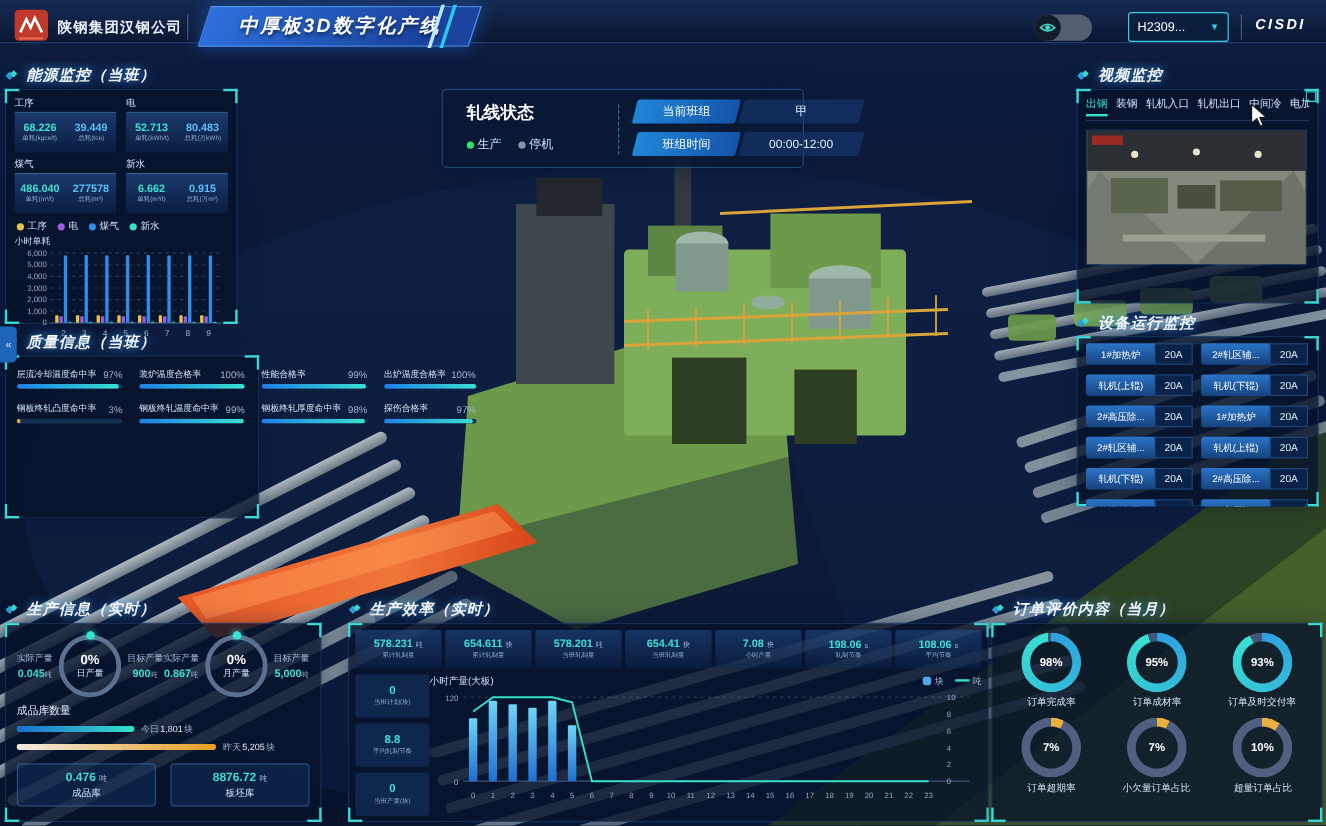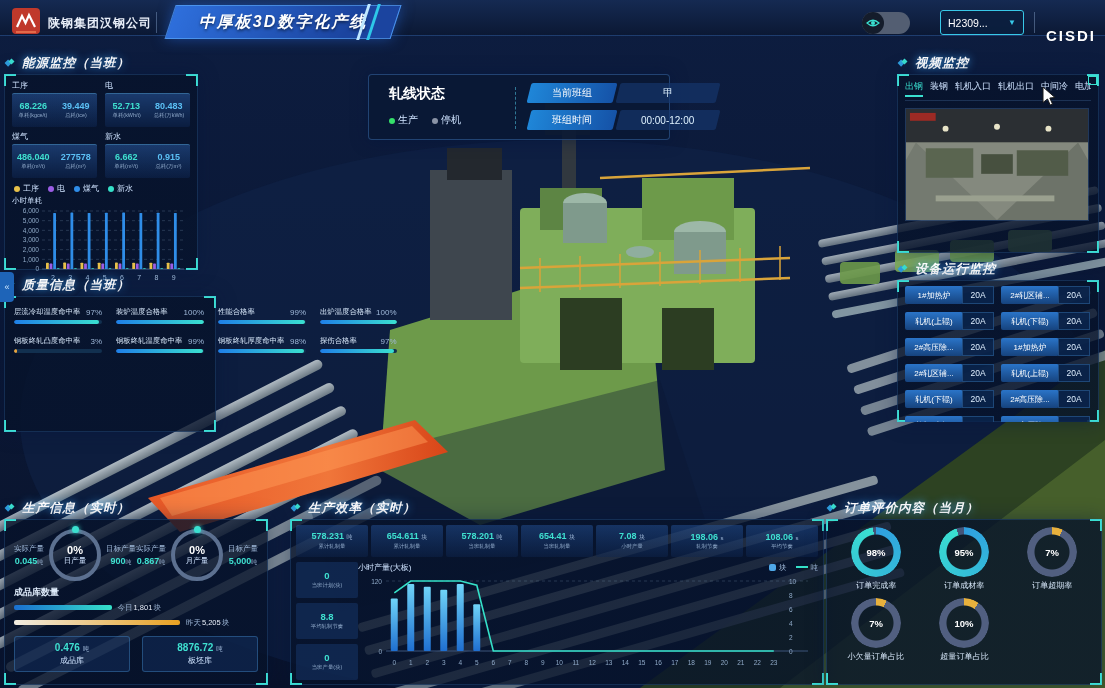--- a/index.html
+++ b/index.html
@@ -13,21 +13,21 @@
 .hdr-sep{position:absolute;top:12px;width:1px;height:21px;background:rgba(150,180,220,.4)}
 .sep1{left:156px}.sep2{left:1034px}
 .title-badge{position:absolute;left:170px;top:5px;height:34px;padding:0 28px;background:linear-gradient(100deg,#2e6fdc 0%,#1b449f 80%);transform:skewX(-18deg);border:1px solid rgba(100,180,255,.55);display:flex;align-items:center;box-shadow:0 0 14px rgba(40,110,230,.5)}
 .title-text{display:inline-block;transform:skewX(18deg);font-size:16px;font-weight:bold;font-style:italic;color:#fff;letter-spacing:2px;text-shadow:0 2px 3px rgba(0,0,0,.5)}
 .stripe{position:absolute;top:4px;width:3px;height:36px;transform:skewX(-18deg)}
 .st1{left:362px;background:#bfe8ff}.st2{left:372px;background:#2ec8e8}
 .eye-toggle{position:absolute;left:862px;top:12px;width:48px;height:22px;border-radius:11px;background:#535e72;cursor:pointer}
 .eye-knob{position:absolute;left:0;top:0;width:22px;height:22px;border-radius:50%;background:#141c2b;display:flex;align-items:center;justify-content:center}
 .heat-select{position:absolute;left:940px;top:10px;width:84px;height:25px;border:1px solid #38c8e8;border-radius:3px;background:rgba(10,30,62,.85);display:flex;align-items:center;padding:0 7px;font-size:10.5px;color:#fff;cursor:pointer}
 .caret{margin-left:auto;color:#38c8e8;font-size:8px}
-.brand{position:absolute;left:1046px;top:27px;font-size:15px;font-weight:bold;color:#fff;letter-spacing:2px;}
+.brand{position:absolute;left:1046px;top:13px;font-size:12px;font-weight:bold;color:#fff;letter-spacing:2px;font-style:italic}
 .edge-tab{position:absolute;left:0;top:272px;width:14px;height:30px;z-index:6;background:#1e64b8;border-radius:0 4px 4px 0;color:#cfe8ff;font-size:9px;display:flex;align-items:center;justify-content:center;cursor:pointer}
 
 .panel{position:absolute;z-index:3}
 .p-title{display:flex;align-items:center;gap:6px;height:22px;font-size:12.5px;font-weight:bold;font-style:italic;color:#fff;letter-spacing:1px;text-shadow:0 0 8px rgba(60,170,255,.9)}
 .p-body{position:relative;background:
  linear-gradient(#3ae0d0,#3ae0d0) 0 0/12px 2px,
  linear-gradient(#3ae0d0,#3ae0d0) 0 0/2px 12px,
  linear-gradient(#3ae0d0,#3ae0d0) 100% 0/12px 2px,
  linear-gradient(#3ae0d0,#3ae0d0) 100% 0/2px 12px,
  linear-gradient(#3ae0d0,#3ae0d0) 0 100%/12px 2px,
@@ -97,21 +97,21 @@
 .gauge-row{display:flex}
 .gauge-group{flex:1;display:flex;align-items:center;justify-content:center;gap:5px;padding-top:4px}
 .gg-side{display:flex;flex-direction:column;align-items:center;gap:2px}
 .gg-k{font-size:7.5px;color:#9fb8d8;white-space:nowrap}
 .gg-v{font-size:9px;font-weight:bold;color:#3fe0d0}
 .gg-v .u{font-size:6px;color:#9fb8d8;font-weight:normal}
 .gauge{position:relative;width:52px;height:52px;border-radius:50%;border:4px solid #5c7090;display:flex;flex-direction:column;align-items:center;justify-content:center;flex:none}
 .gauge::before{content:"";position:absolute;top:-7px;left:50%;margin-left:-3.5px;width:7px;height:7px;border-radius:50%;background:#3ae0d0;box-shadow:0 0 5px #3ae0d0}
 .gauge-pct{font-size:11px;font-weight:bold;color:#fff}
 .gauge-lbl{font-size:7.5px;color:#cfe3ff}
-.inv-title{font-size:9px;font-weight:bold;color:#dce9f8;margin-top:5px}
+.inv-title{font-size:9px;font-weight:normal;color:#dce9f8;margin-top:5px}
 .inv-row{display:flex;align-items:center;height:13px;margin-top:2px}
 .inv-fill{height:5px;border-radius:2px}
 .inv-fill.teal{background:linear-gradient(90deg,#1a6fd0,#35e0c8)}
 .inv-fill.orange{background:linear-gradient(90deg,#f2ede2,#e8a021)}
 .inv-txt{font-size:7.5px;color:#9fb8d8;margin-left:6px;white-space:nowrap}
 .inv-num{color:#e8eef8;margin:0 1px}
 .inv-boxes{display:flex;gap:12px;margin-top:7px}
 .inv-box{flex:1;height:36px;background:rgba(22,55,110,.4);border:1px solid rgba(80,160,230,.35);border-radius:3px;display:flex;flex-direction:column;align-items:center;justify-content:center}
 .inv-box-v{font-size:10px;font-weight:bold;color:#3fe0d0}
 .inv-box-v .u{font-size:6.5px;color:#9fb8d8;font-weight:normal}
@@ -796,30 +796,37 @@
         </div>
         <div class="o-cell">
           <div class="donut-wrap">
             <div class="donut-ring" style="background: conic-gradient(rgb(47, 159, 224) 0%, rgb(58, 224, 208) 95%, rgb(68, 85, 122) 95%, rgb(68, 85, 122) 100%);"></div>
             <div class="donut-value">95%</div>
           </div>
           <div class="o-label">订单成材率</div>
         </div>
         <div class="o-cell">
           <div class="donut-wrap">
-            <div class="donut-ring" style="background: conic-gradient(rgb(232, 177, 61) 0%, rgb(232, 177, 61) 7%, rgb(81, 95, 128) 7%, rgb(81, 95, 128) 100%);"></div>
-            <div class="donut-value">7%</div>
-          </div>
-          <div class="o-label">订单超期率</div>
+            <div class="donut-ring" style="background: conic-gradient(rgb(47, 159, 224) 0%, rgb(58, 224, 208) 93%, rgb(68, 85, 122) 93%, rgb(68, 85, 122) 100%);"></div>
+            <div class="donut-value">93%</div>
+          </div>
+          <div class="o-label">订单及时交付率</div>
         </div>
         <div class="o-cell">
           <div class="donut-wrap">
             <div class="donut-ring" style="background: conic-gradient(rgb(232, 177, 61) 0%, rgb(232, 177, 61) 7%, rgb(81, 95, 128) 7%, rgb(81, 95, 128) 100%);"></div>
             <div class="donut-value">7%</div>
           </div>
+          <div class="o-label">订单超期率</div>
+        </div>
+        <div class="o-cell">
+          <div class="donut-wrap">
+            <div class="donut-ring" style="background: conic-gradient(rgb(232, 177, 61) 0%, rgb(232, 177, 61) 7%, rgb(81, 95, 128) 7%, rgb(81, 95, 128) 100%);"></div>
+            <div class="donut-value">7%</div>
+          </div>
           <div class="o-label">小欠量订单占比</div>
         </div>
         <div class="o-cell">
           <div class="donut-wrap">
             <div class="donut-ring" style="background: conic-gradient(rgb(232, 177, 61) 0%, rgb(232, 177, 61) 10%, rgb(81, 95, 128) 10%, rgb(81, 95, 128) 100%);"></div>
             <div class="donut-value">10%</div>
           </div>
           <div class="o-label">超量订单占比</div>
         </div>
       </div>

